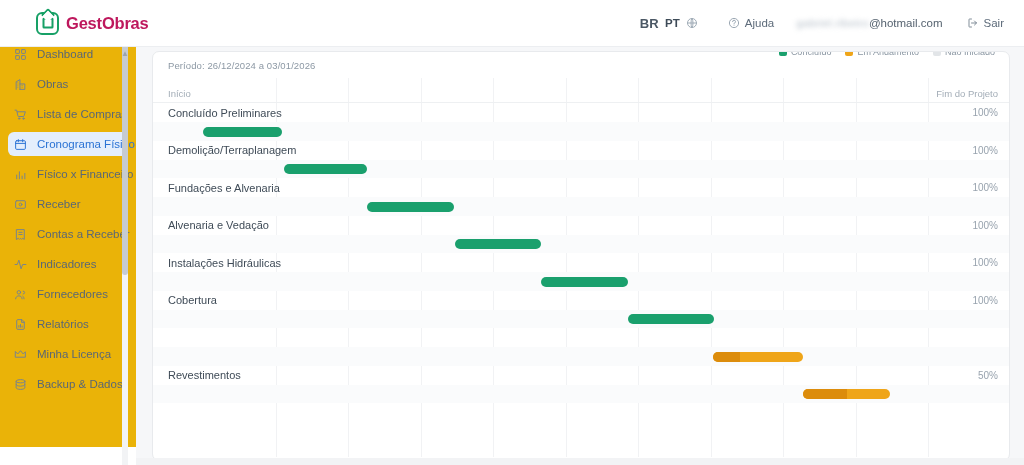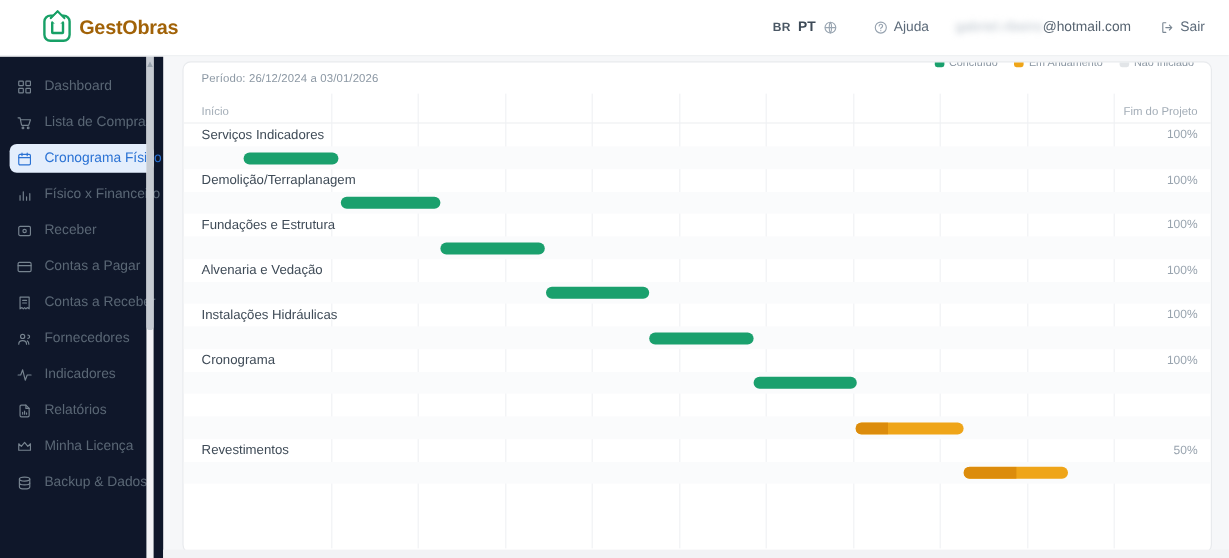--- a/index.html
+++ b/index.html
@@ -54,40 +54,40 @@
     width: 8px; height: 8px;
     background: #ffffff;
     transform: translateX(-50%) rotate(45deg);
     border-left: 2.2px solid #17a066;
     border-top: 2.2px solid #17a066;
     border-top-left-radius: 2px;
   }
   .brand-name {
     font-size: 16.5px;
     font-weight: bold;
-    color: #a16207;
+    color: #be185d;
     letter-spacing: -0.2px;
   }
 
   .header-right {
     margin-left: auto;
     margin-right: 14px;
     display: flex;
     align-items: center;
     font-size: 11.5px;
     color: #5d6b7a;
   }
   .lang-group {
     display: flex;
     align-items: center;
     gap: 6px;
     margin-right: 30px;
   }
   .lang-flag {
-    font-size: 10px;
+    font-size: 13px;
     font-weight: bold;
     color: #4b5865;
     letter-spacing: 0.3px;
   }
   .lang-code {
     font-size: 11.5px;
     font-weight: bold;
     color: #3d4a57;
   }
   .globe-icon { color: #9aa6b2; display: flex; }
@@ -115,24 +115,24 @@
     display: flex;
     align-items: flex-end;
     gap: 5px;
     margin-right: 6px;
   }
   .logout-icon { color: #7b8894; display: flex; }
 
   
   .sidebar {
     position: absolute;
-    top: 47px; left: 0;
+    top: 29px; left: 0;
     width: 136px;
     height: 418px;
-    background: #0f172a;
+    background: #eab308;
     padding-top: 13px;
     overflow: hidden;
     z-index: 30;
   }
   .nav-item {
     display: flex;
     align-items: center;
     gap: 10px;
     height: 24px;
     margin: 0 8px 6px 8px;
@@ -389,20 +389,30 @@
           <rect x="14" y="3" width="7" height="7" rx="1"></rect>
           <rect x="3" y="14" width="7" height="7" rx="1"></rect>
           <rect x="14" y="14" width="7" height="7" rx="1"></rect>
         </svg>
       </span>
       <span>Dashboard</span>
     </div>
     <div class="nav-item">
       <span class="nav-ico">
         <svg width="13" height="13" viewBox="0 0 24 24" fill="none" stroke="currentColor" stroke-width="1.8" stroke-linecap="round" stroke-linejoin="round">
+          <path d="M4 21V7l7-4v18"></path>
+          <path d="M11 21h9V11h-9"></path>
+          <path d="M7 9v.01M7 13v.01M7 17v.01M15 14v.01M15 17v.01"></path>
+        </svg>
+      </span>
+      <span>Obras</span>
+    </div>
+    <div class="nav-item">
+      <span class="nav-ico">
+        <svg width="13" height="13" viewBox="0 0 24 24" fill="none" stroke="currentColor" stroke-width="1.8" stroke-linecap="round" stroke-linejoin="round">
           <path d="M2 4h3l2.2 10.5a1.5 1.5 0 0 0 1.5 1.2h8.4a1.5 1.5 0 0 0 1.5-1.2L21 7H6"></path>
           <circle cx="9.5" cy="19.5" r="1.3"></circle>
           <circle cx="17.5" cy="19.5" r="1.3"></circle>
         </svg>
       </span>
       <span>Lista de Compras</span>
     </div>
     <div class="nav-item active">
       <span class="nav-ico">
         <svg width="13" height="13" viewBox="0 0 24 24" fill="none" stroke="currentColor" stroke-width="1.8" stroke-linecap="round" stroke-linejoin="round">
@@ -425,53 +435,44 @@
         <svg width="13" height="13" viewBox="0 0 24 24" fill="none" stroke="currentColor" stroke-width="1.8" stroke-linecap="round" stroke-linejoin="round">
           <rect x="3" y="5" width="18" height="14" rx="2"></rect>
           <circle cx="12" cy="12" r="2.6"></circle>
         </svg>
       </span>
       <span>Receber</span>
     </div>
     <div class="nav-item">
       <span class="nav-ico">
         <svg width="13" height="13" viewBox="0 0 24 24" fill="none" stroke="currentColor" stroke-width="1.8" stroke-linecap="round" stroke-linejoin="round">
-          <rect x="2" y="5" width="20" height="14" rx="2"></rect>
-          <path d="M2 10h20"></path>
-        </svg>
-      </span>
-      <span>Contas a Pagar</span>
-    </div>
-    <div class="nav-item">
-      <span class="nav-ico">
-        <svg width="13" height="13" viewBox="0 0 24 24" fill="none" stroke="currentColor" stroke-width="1.8" stroke-linecap="round" stroke-linejoin="round">
           <path d="M5 3h14v18l-3-2-2 2-2-2-2 2-2-2-3 2z"></path>
           <path d="M9 8h6M9 12h6"></path>
         </svg>
       </span>
       <span>Contas a Receber</span>
+    </div>
+    <div class="nav-item">
+      <span class="nav-ico">
+        <svg width="13" height="13" viewBox="0 0 24 24" fill="none" stroke="currentColor" stroke-width="1.8" stroke-linecap="round" stroke-linejoin="round">
+          <path d="M2 12h4l3-8 4 16 3-8h6"></path>
+        </svg>
+      </span>
+      <span>Indicadores</span>
     </div>
     <div class="nav-item">
       <span class="nav-ico">
         <svg width="13" height="13" viewBox="0 0 24 24" fill="none" stroke="currentColor" stroke-width="1.8" stroke-linecap="round" stroke-linejoin="round">
           <circle cx="9" cy="8" r="3.2"></circle>
           <path d="M3 20c0-3.3 2.7-5.5 6-5.5s6 2.2 6 5.5"></path>
           <path d="M17 11a2.6 2.6 0 1 0 0-5.2"></path>
           <path d="M18.5 20c0-2.3-.8-4-2.2-5"></path>
         </svg>
       </span>
       <span>Fornecedores</span>
-    </div>
-    <div class="nav-item">
-      <span class="nav-ico">
-        <svg width="13" height="13" viewBox="0 0 24 24" fill="none" stroke="currentColor" stroke-width="1.8" stroke-linecap="round" stroke-linejoin="round">
-          <path d="M2 12h4l3-8 4 16 3-8h6"></path>
-        </svg>
-      </span>
-      <span>Indicadores</span>
     </div>
     <div class="nav-item">
       <span class="nav-ico">
         <svg width="13" height="13" viewBox="0 0 24 24" fill="none" stroke="currentColor" stroke-width="1.8" stroke-linecap="round" stroke-linejoin="round">
           <path d="M14 3H7a2 2 0 0 0-2 2v14a2 2 0 0 0 2 2h10a2 2 0 0 0 2-2V8z"></path>
           <path d="M14 3v5h5"></path>
           <path d="M9 17v-3M12 17v-5M15 17v-2"></path>
         </svg>
       </span>
       <span>Relatórios</span>
@@ -536,39 +537,39 @@
         </div>
 
       <div class="gantt-head">
         <span class="head-label left">Início</span>
         <span class="head-label right">Fim do Projeto</span>
       </div>
 
       <div class="rows" id="rows">
           <div class="task-row">
             <div class="label-line">
-              <span class="task-name">Serviços Indicadores</span>
+              <span class="task-name">Concluído Preliminares</span>
               <span class="task-pct">100%</span>
             </div>
             <div class="bar-line">
               <div class="bar" style="left: 50px; width: 79.002px; background: rgb(26, 160, 109);"></div>
             </div>
           </div>
           <div class="task-row">
             <div class="label-line">
               <span class="task-name">Demolição/Terraplanagem</span>
               <span class="task-pct">100%</span>
             </div>
             <div class="bar-line">
               <div class="bar" style="left: 130.598px; width: 83.79px; background: rgb(26, 160, 109);"></div>
             </div>
           </div>
           <div class="task-row">
             <div class="label-line">
-              <span class="task-name">Fundações e Estrutura</span>
+              <span class="task-name">Fundações e Alvenaria</span>
               <span class="task-pct">100%</span>
             </div>
             <div class="bar-line">
               <div class="bar" style="left: 214.388px; width: 86.184px; background: rgb(26, 160, 109);"></div>
             </div>
           </div>
           <div class="task-row">
             <div class="label-line">
               <span class="task-name">Alvenaria e Vedação</span>
               <span class="task-pct">100%</span>
@@ -581,21 +582,21 @@
             <div class="label-line">
               <span class="task-name">Instalações Hidráulicas</span>
               <span class="task-pct">100%</span>
             </div>
             <div class="bar-line">
               <div class="bar" style="left: 388.352px; width: 86.184px; background: rgb(26, 160, 109);"></div>
             </div>
           </div>
           <div class="task-row">
             <div class="label-line">
-              <span class="task-name">Cronograma</span>
+              <span class="task-name">Cobertura</span>
               <span class="task-pct">100%</span>
             </div>
             <div class="bar-line">
               <div class="bar" style="left: 474.536px; width: 86.184px; background: rgb(26, 160, 109);"></div>
             </div>
           </div>
           <div class="task-row">
             <div class="bar-line">
               <div class="bar" style="left: 559.922px; width: 90.174px; background: rgb(239, 165, 25);">
                 <div class="bar-fill" style="width: 30%; background: rgb(220, 140, 12);"></div>

